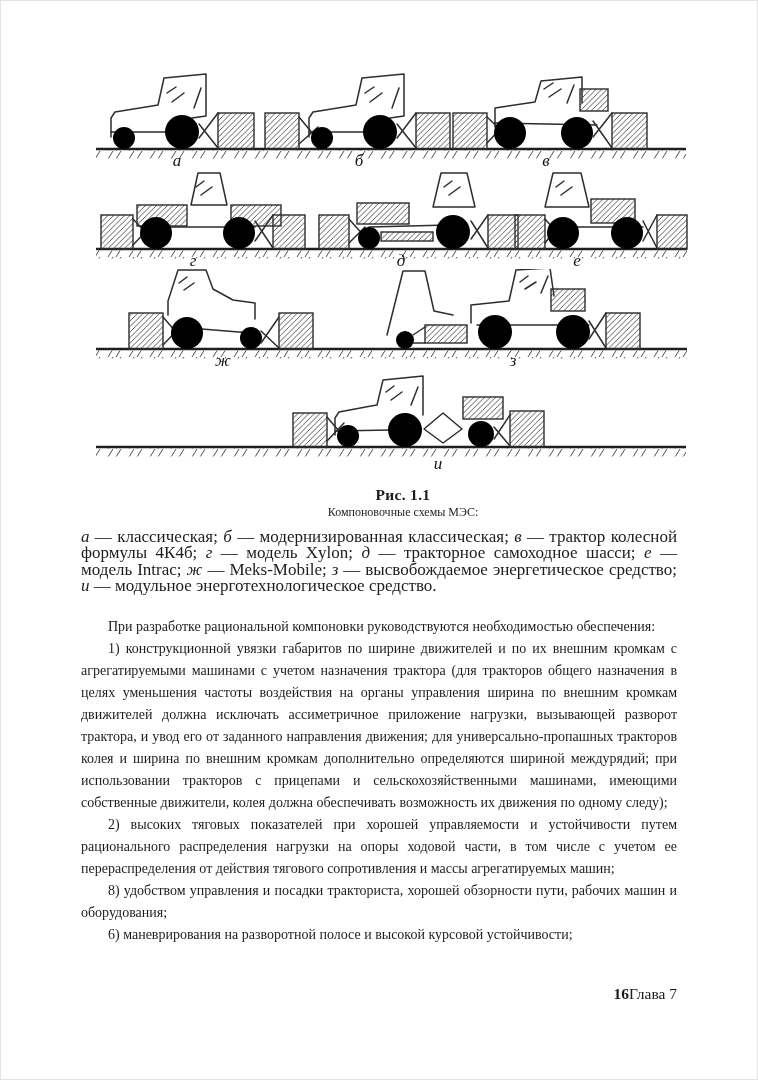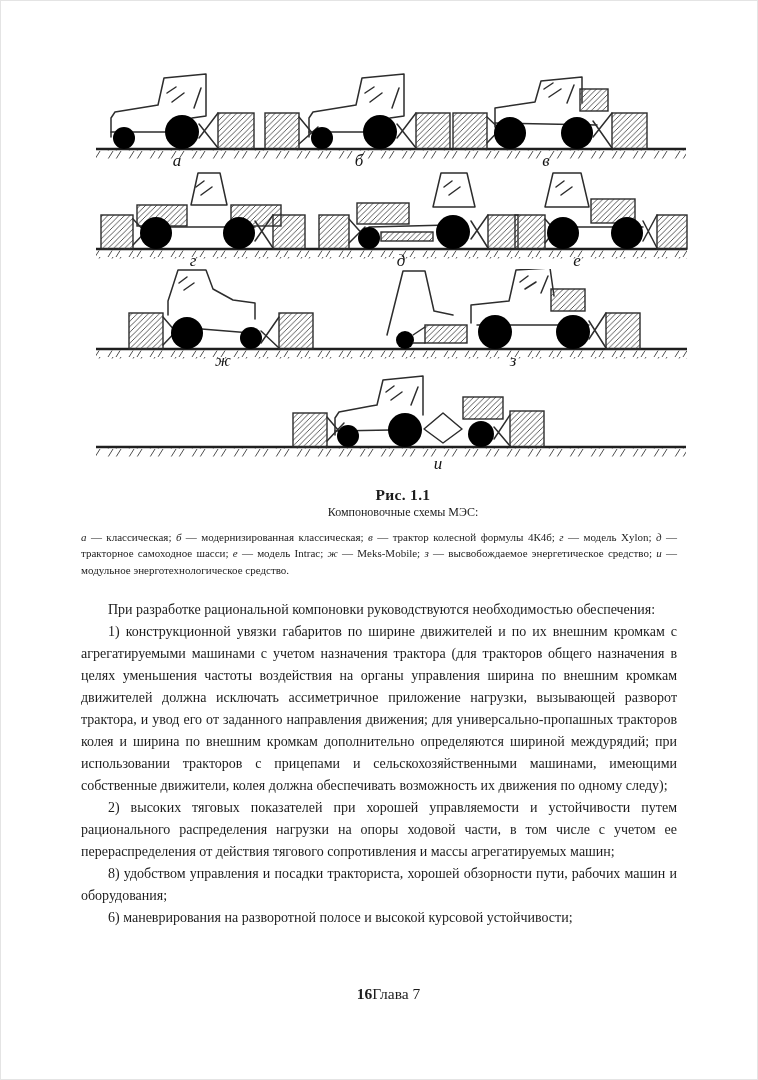--- a/index.html
+++ b/index.html
@@ -13,30 +13,30 @@
   
   .st{stroke:#2d2d2d;stroke-width:1.5;fill:none;stroke-linejoin:round;stroke-linecap:round;}
   .hb{fill:url(#hatch);stroke:#2d2d2d;stroke-width:1.4;}
   .gl{stroke:#1f1f1f;stroke-width:2.4;}
   .lbl{font-style:italic;font-size:17px;fill:#141414;text-anchor:middle;
        font-family:"Liberation Serif","DejaVu Serif",serif;}
 
   .fig-caption{text-align:center;margin-top:13px;padding-left:48px;}
   .fig-num{font-weight:bold;font-size:15.5px;letter-spacing:.3px;}
   .fig-title{font-size:12px;margin-top:1px;}
-  .legend{width:596px;margin:9px auto 0;font-size:11px;line-height:16.4px;
+  .legend{width:596px;margin:9px auto 0;font-size:17px;line-height:16.4px;
           text-align:justify;}
   .legend .it{font-style:italic;}
 
   .body-text{width:596px;margin:21px auto 0;font-size:14px;line-height:22px;
              text-align:justify;}
   .body-text p{margin:0;text-indent:27px;}
 
   .footer{position:absolute;left:99px;right:80px;top:984px;display:flex;
-          justify-content:center;font-size:15.5px;}
+          justify-content:flex-end;font-size:15.5px;}
   .page-num{font-weight:bold;}
 </style>
 </head>
 <body>
 
 <div class="page">
 
   <svg width="0" height="0" style="position:absolute">
     <defs>
       <pattern id="hatch" width="5.5" height="5.5" patternUnits="userSpaceOnUse">

